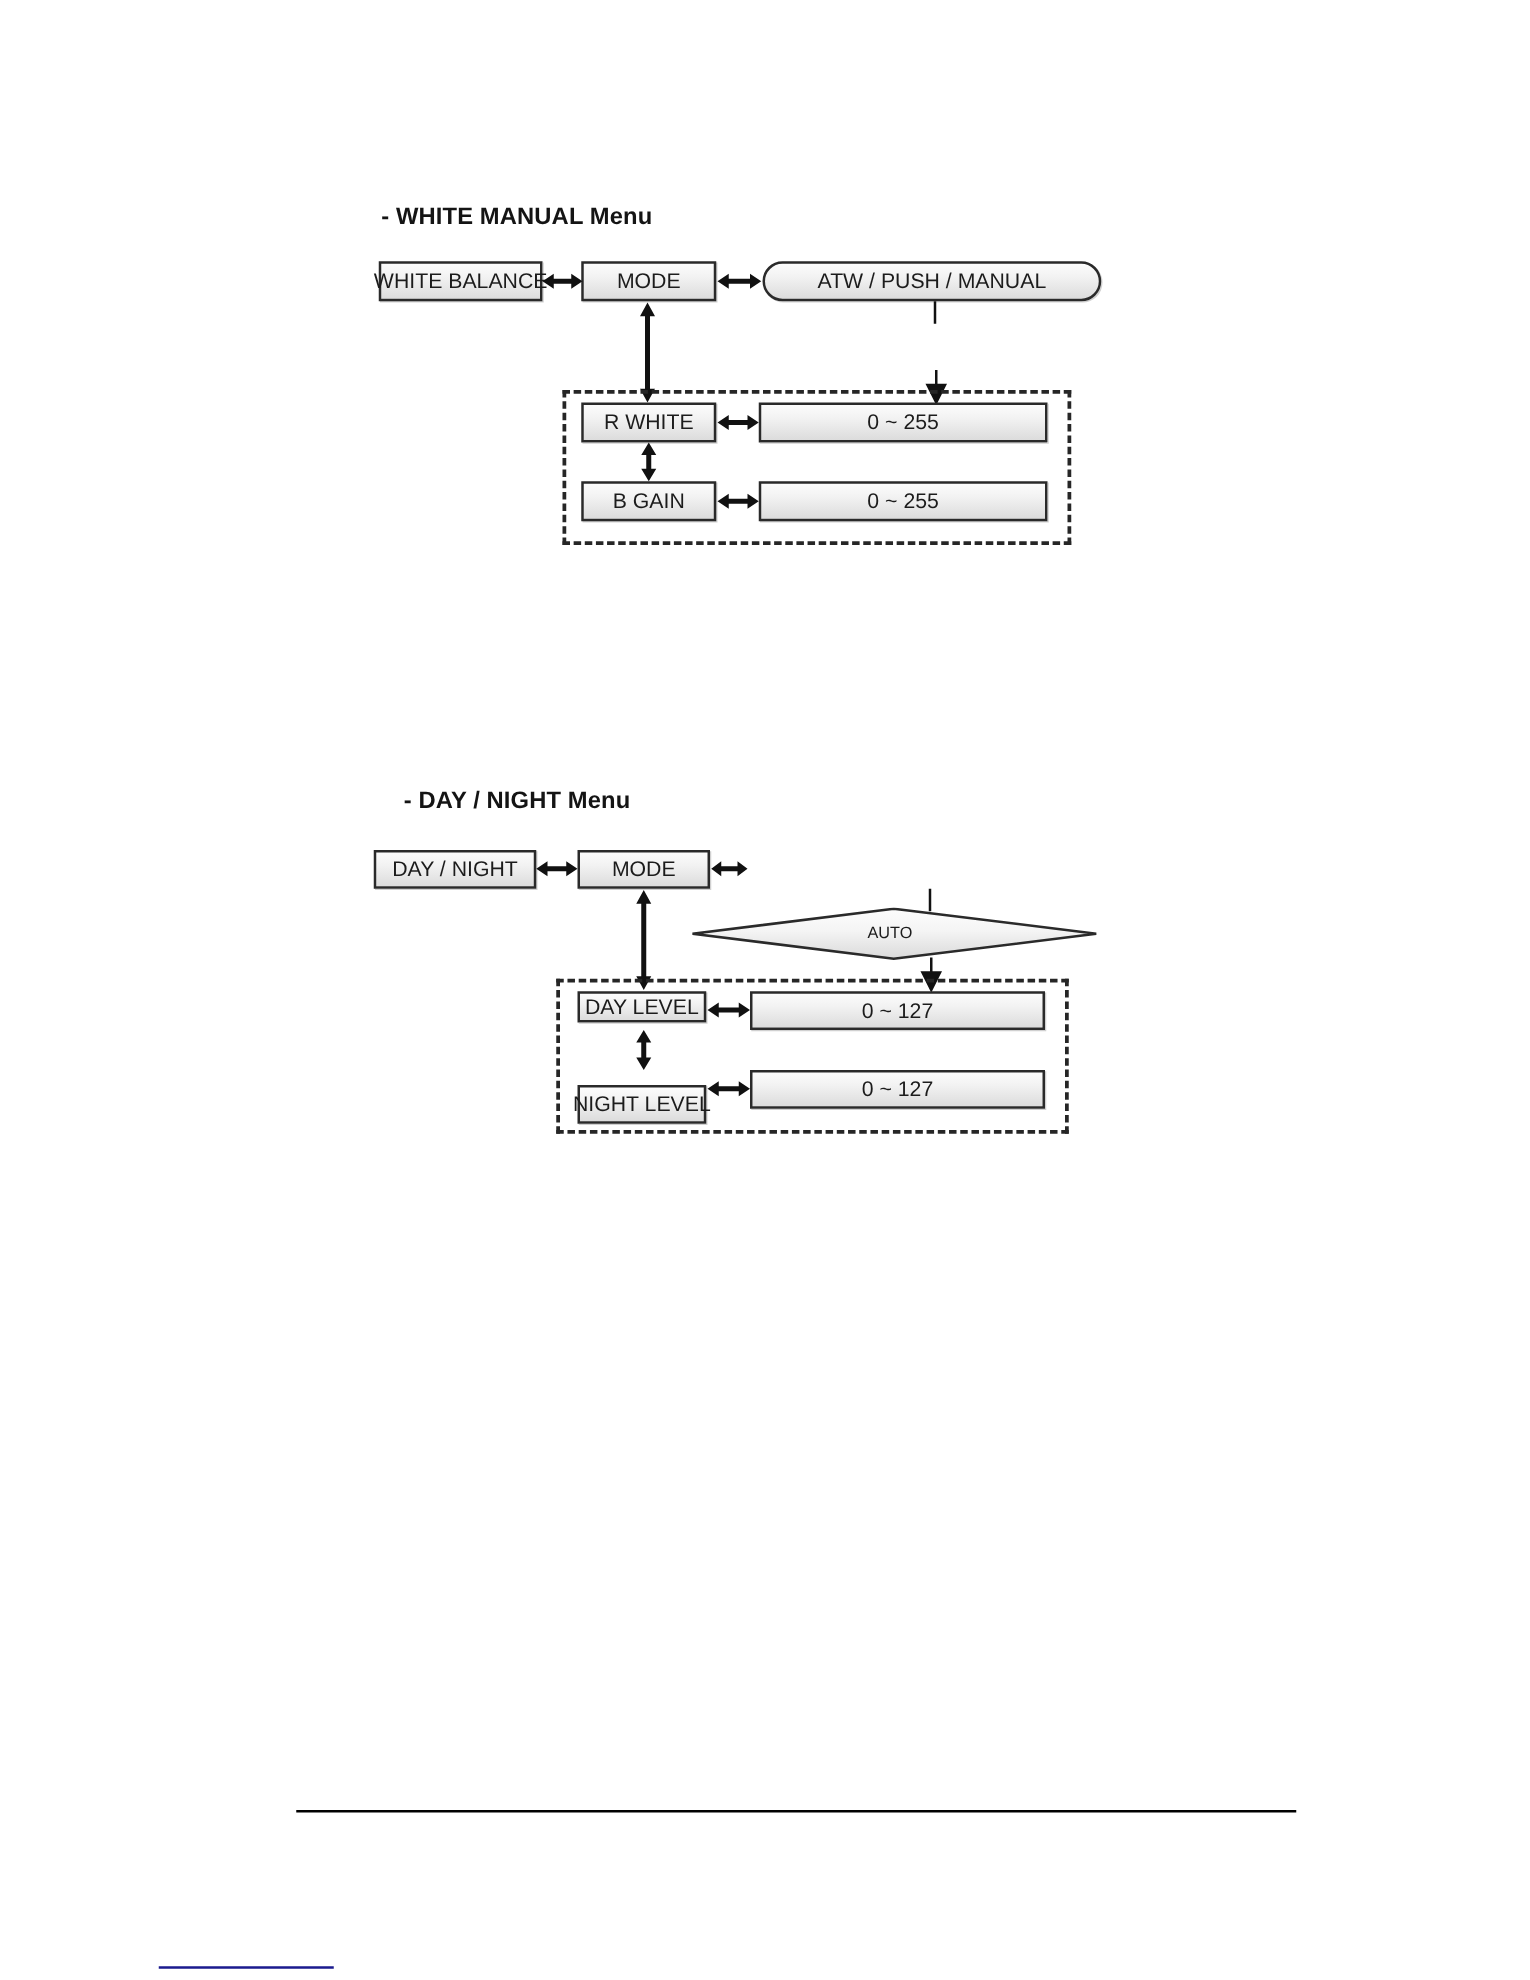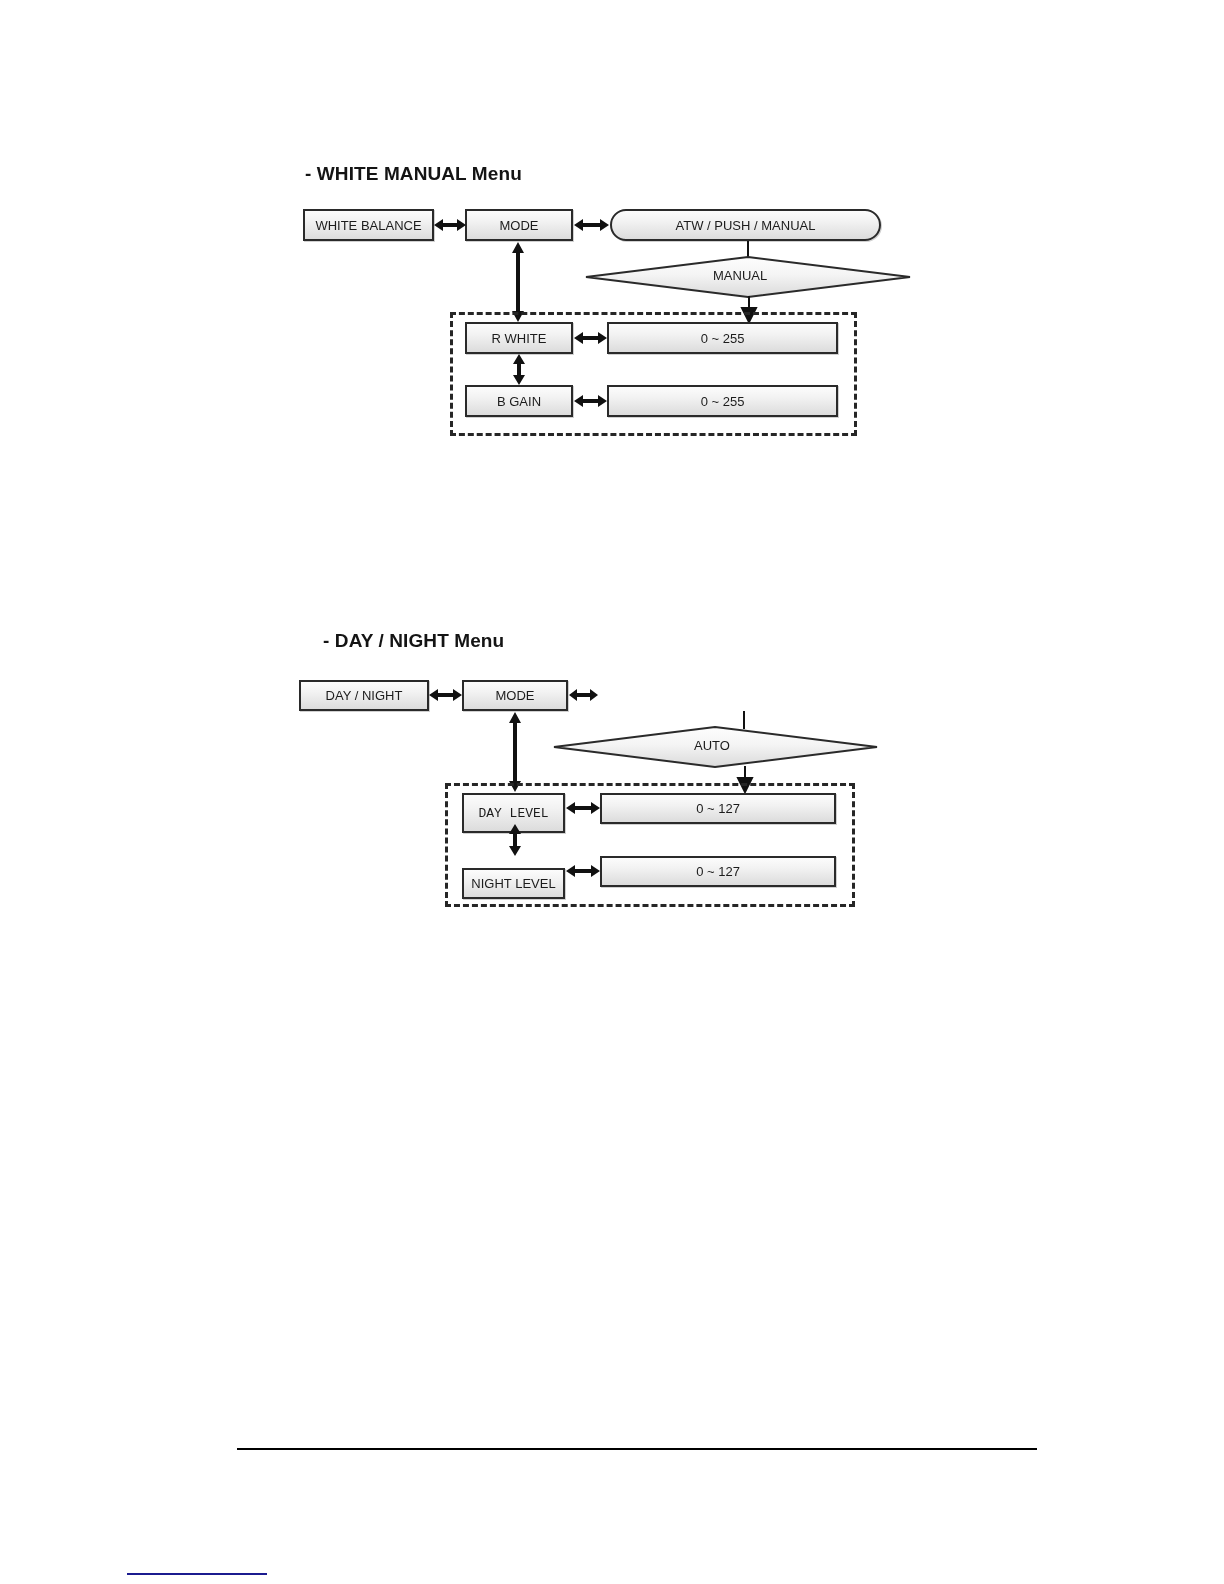--- a/index.html
+++ b/index.html
@@ -35,46 +35,46 @@
 
   
   .fbox {
     position: absolute;
     box-sizing: border-box;
     border: 2px solid #2a2a2a;
     background: linear-gradient(to bottom, #fcfcfc 0%, #f2f2f2 38%, #dcdcdc 100%);
     display: flex;
     align-items: center;
     justify-content: center;
+    font-size: 17px;
+    color: #1c1c1c;
+    white-space: nowrap;
+    box-shadow: 1px 1px 0 rgba(120,120,120,0.35);
+  }
+
+  
+  .dashed-group {
+    position: absolute;
+    box-sizing: border-box;
+    border: 3px dashed #262626;
+    background: transparent;
+  }
+
+  
+  .diamond-wrap {
+    position: absolute;
+  }
+  .diamond-wrap svg {
+    display: block;
+  }
+  .diamond-label {
+    position: absolute;
     font-size: 13px;
     color: #1c1c1c;
     white-space: nowrap;
-    box-shadow: 1px 1px 0 rgba(120,120,120,0.35);
-  }
-
-  
-  .dashed-group {
-    position: absolute;
-    box-sizing: border-box;
-    border: 3px dashed #262626;
-    background: transparent;
-  }
-
-  
-  .diamond-wrap {
-    position: absolute;
-  }
-  .diamond-wrap svg {
-    display: block;
-  }
-  .diamond-label {
-    position: absolute;
-    font-size: 13px;
-    color: #1c1c1c;
-    white-space: nowrap;
   }
 
   
   .conn {
     position: absolute;
   }
   .conn svg { display: block; overflow: visible; }
 
   
   .rule-black {
@@ -116,33 +116,20 @@
       <path d="M9,0 L15,11 L11,11 L11,69 L15,69 L9,80 L3,69 L7,69 L7,11 L3,11 Z" fill="#111111"></path>
     </svg>
   </div>
 
   <div class="conn" style="left:746px; top:241px;">
     <svg width="4" height="18" viewBox="0 0 4 18">
       <line x1="2" y1="0" x2="2" y2="18" stroke="#111111" stroke-width="2"></line>
     </svg>
   </div>
 
-  <div class="diamond-wrap" style="left:585px; top:256px;">
-    <svg width="326" height="42" viewBox="0 0 326 42">
-      <defs>
-        <linearGradient id="dgrad1" x1="0" y1="0" x2="0" y2="1">
-          <stop offset="0%" stop-color="#fdfdfd"></stop>
-          <stop offset="45%" stop-color="#f4f4f4"></stop>
-          <stop offset="100%" stop-color="#dadada"></stop>
-        </linearGradient>
-      </defs>
-      <polygon points="163,1 325,21 163,41 1,21" fill="url(#dgrad1)" stroke="#2a2a2a" stroke-width="2"></polygon>
-    </svg>
-    <div class="diamond-label" style="left:128px; top:12px;">MANUAL</div>
-  </div>
 
   <div class="conn" style="left:740px; top:296px;">
     <svg width="18" height="26" viewBox="0 0 18 26">
       <path d="M9,0 L9,12 M9,26 L2,12 L16,12 Z" stroke="#111111" stroke-width="2" fill="#111111"></path>
     </svg>
   </div>
 
   <div class="dashed-group" style="left:450px; top:312px; width:407px; height:124px;"></div>
 
   <div class="fbox" style="left:465px; top:322px; width:108px; height:32px;">R WHITE</div>
@@ -217,21 +204,21 @@
   </div>
 
   <div class="conn" style="left:736px; top:766px;">
     <svg width="18" height="26" viewBox="0 0 18 26">
       <path d="M9,0 L9,12 M9,26 L2,12 L16,12 Z" stroke="#111111" stroke-width="2" fill="#111111"></path>
     </svg>
   </div>
 
   <div class="dashed-group" style="left:445px; top:783px; width:410px; height:124px;"></div>
 
-  <div class="fbox" style="left:462px; top:793px; width:103px; height:40px;font-family:Liberation Mono, monospace;">DAY LEVEL</div>
+  <div class="fbox" style="left:462px; top:793px; width:103px; height:25px;">DAY LEVEL</div>
 
   <div class="fbox" style="left:600px; top:793px; width:236px; height:31px;">0 ~ 127</div>
 
   <div class="conn" style="left:566px; top:799px;">
     <svg width="34" height="18" viewBox="0 0 34 18">
       <path d="M0,9 L9,3 L9,7 L25,7 L25,3 L34,9 L25,15 L25,11 L9,11 L9,15 Z" fill="#111111"></path>
     </svg>
   </div>
 
   <div class="conn" style="left:506px; top:824px;">

